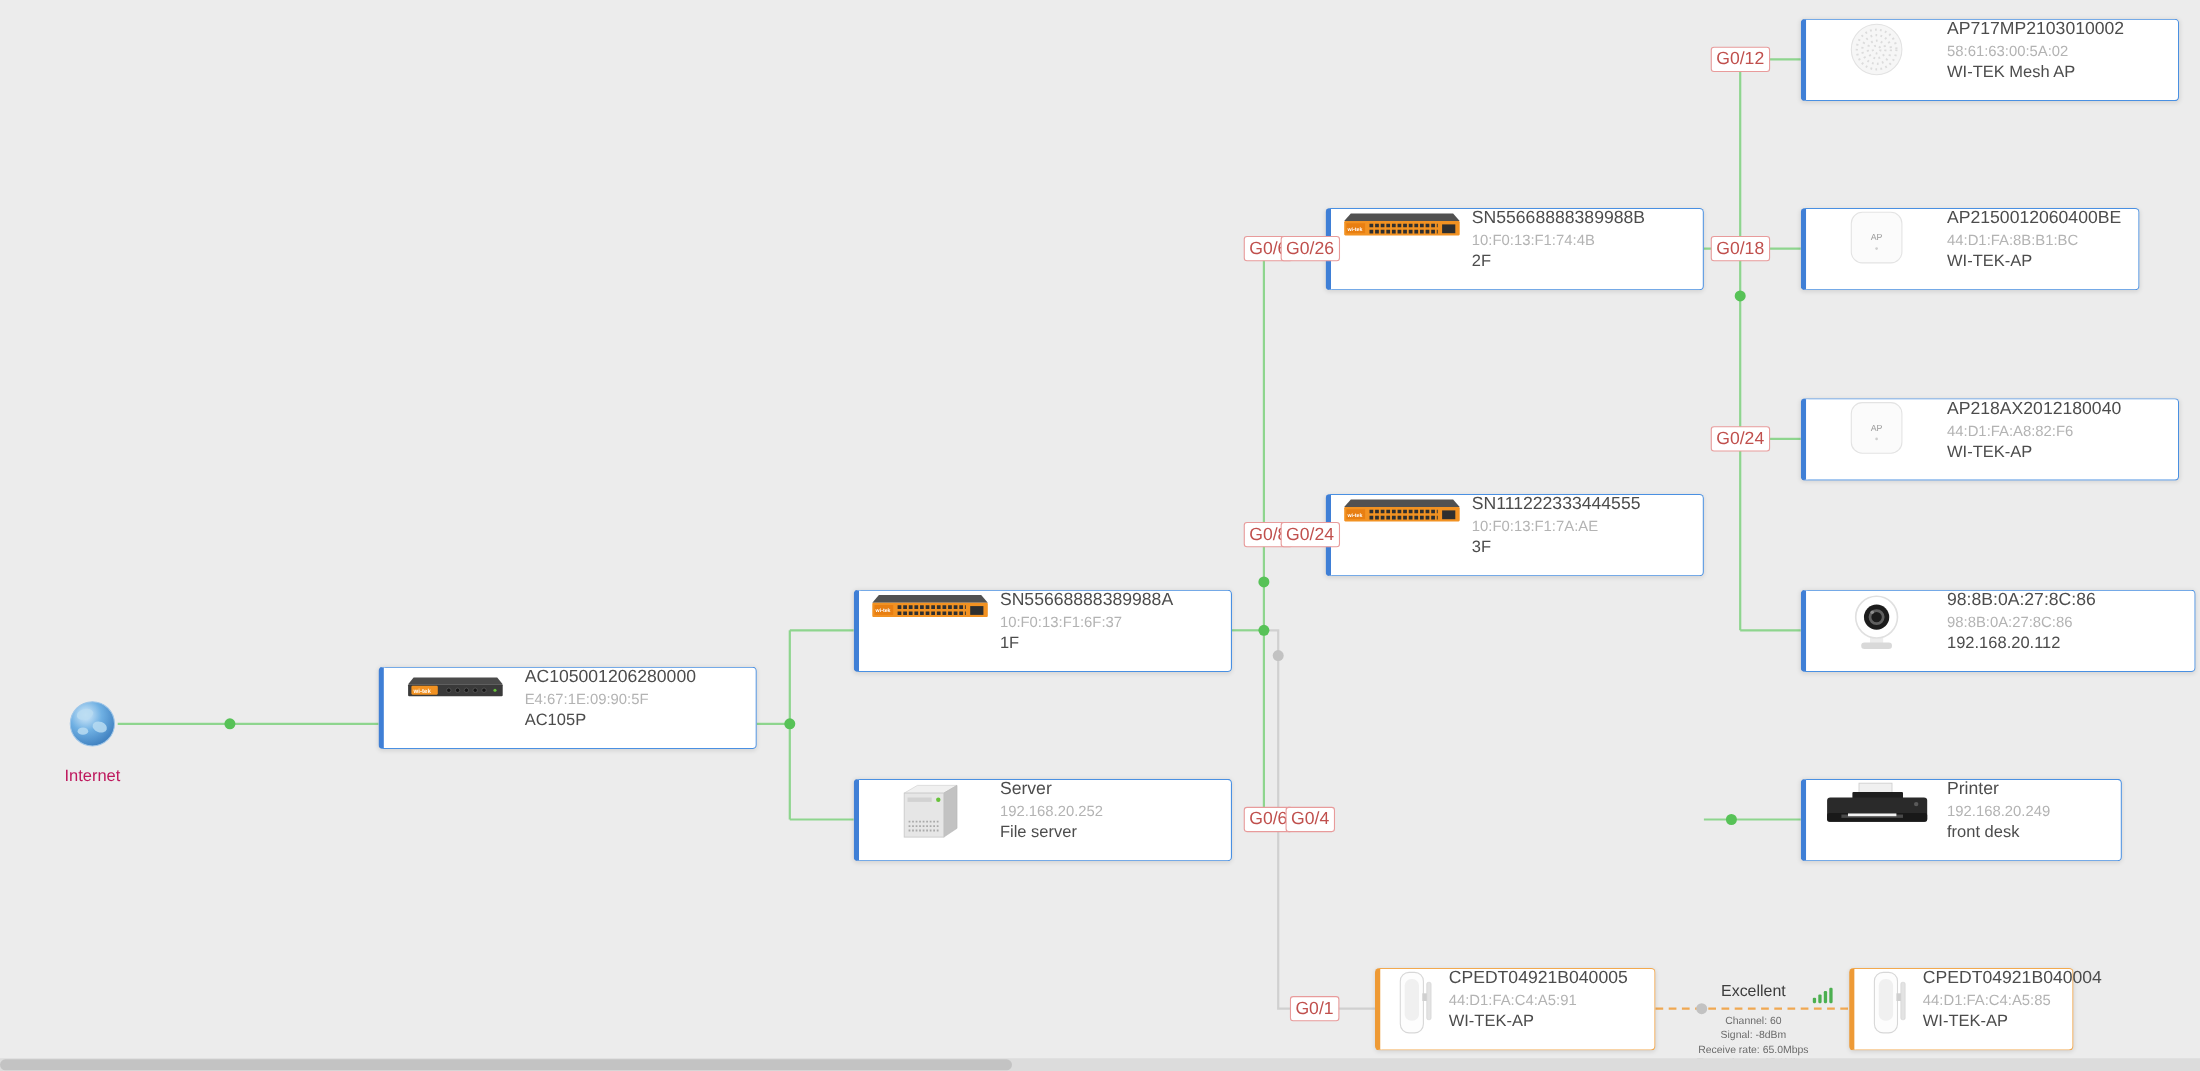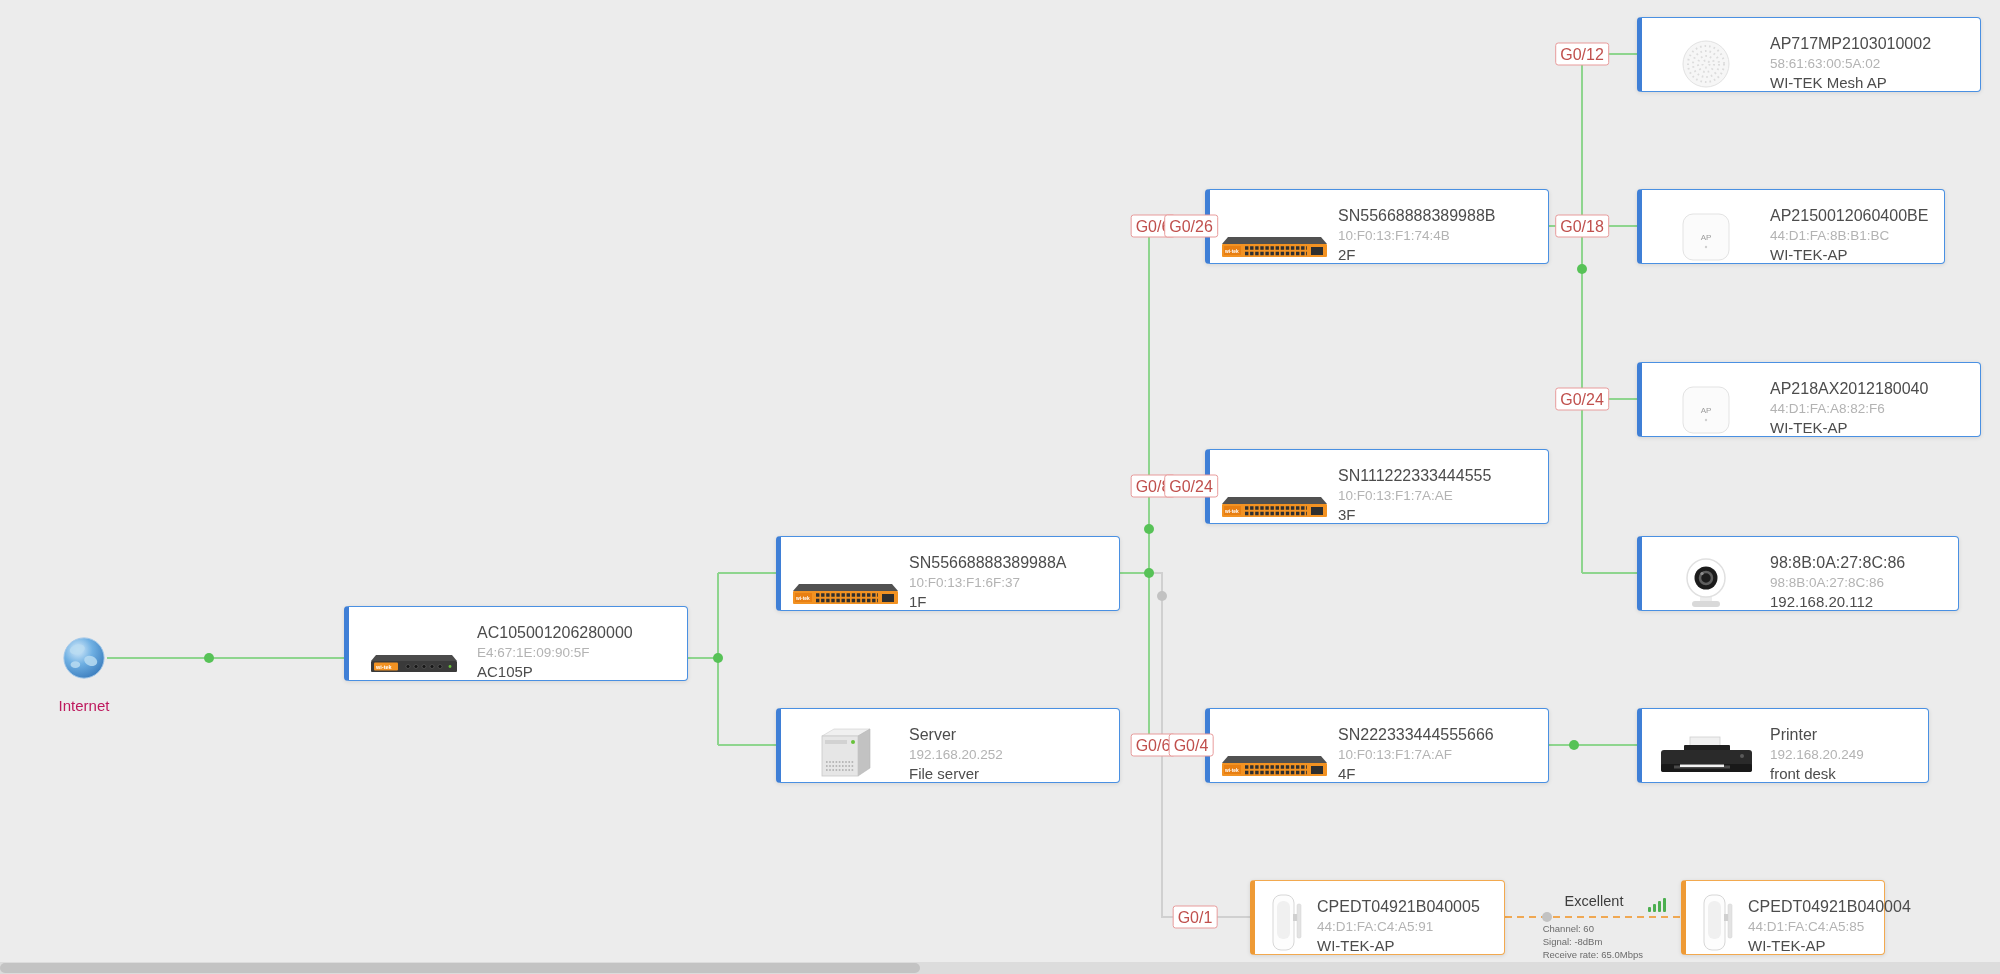--- a/index.html
+++ b/index.html
@@ -1,40 +1,40 @@
 <!DOCTYPE html>
 <html><head>
 <meta charset="utf-8">
 <style>
   *{box-sizing:border-box;margin:0;padding:0}
   html,body{background:#e9e9e9}
   body{font-family:"Liberation Sans",sans-serif}
   .canvas{position:relative;width:2000px;height:974px;background:#ececec;overflow:hidden}
   .links{position:absolute;left:0;top:0;z-index:1}
   .node{position:absolute;height:75px;background:#fff;border:1px solid #4a90e2;border-left:5px solid #3f7fd6;
-        border-radius:4px;box-shadow:0 1px 4px rgba(0,0,0,.10);display:flex;align-items:flex-end;z-index:3;cursor:pointer}
+        border-radius:4px;box-shadow:0 1px 4px rgba(0,0,0,.10);display:flex;align-items:flex-start;z-index:3;cursor:pointer}
   .node--cpe{border-color:#f2a94f;border-left-color:#ee9a35}
   .node-img{width:128px;flex:0 0 auto;display:flex;justify-content:center;align-items:center}
   .node--cpe .node-img{width:62px}
   .node-text{display:flex;flex-direction:column;gap:3px;min-width:0;padding-right:8px}
   .t1{font-size:16px;color:#4c4c4c;white-space:nowrap}
   .t2{font-size:13.5px;color:#b3b3b3;white-space:nowrap}
   .t3{font-size:15px;color:#4c4c4c;white-space:nowrap}
   .port{position:absolute;transform:translate(-50%,-50%);background:#fff;border:1px solid #e89b9b;color:#c0504d;
         font-size:16px;line-height:1;padding:2.5px 4px;border-radius:3px;white-space:nowrap;z-index:4}
   .internet-icon{position:absolute;left:61px;top:635px;z-index:3}
   .internet-label{position:absolute;left:34px;top:697px;width:100px;text-align:center;font-size:15px;color:#be185d;z-index:3}
   .wl-quality{position:absolute;left:1594px;top:893px;transform:translateX(-50%);font-size:14.5px;color:#3d3d3d;z-index:4}
   .wl-bars{position:absolute;left:1648px;top:897px;height:15px;display:flex;align-items:flex-end;gap:2px;z-index:4}
   .wl-bars i{display:block;width:3px;background:#4caf50;border-radius:1px}
   .wl-bars i:nth-child(1){height:5px}
   .wl-bars i:nth-child(2){height:8px}
   .wl-bars i:nth-child(3){height:11px}
   .wl-bars i:nth-child(4){height:14px}
-  .wl-details{position:absolute;left:1594px;top:923px;transform:translateX(-50%);
+  .wl-details{position:absolute;left:1594px;top:923px;transform:translateX(-50%);text-align:center;
               font-size:9.5px;line-height:1.35;color:#6b6b6b;white-space:nowrap;z-index:4}
   .hscroll{position:absolute;left:0;bottom:0;width:2000px;height:12px;background:#dcdcdc;z-index:5}
   .hscroll .thumb{position:absolute;left:0;top:1px;width:920px;height:10px;border-radius:5px;background:#c3c3c3}
 </style>
 </head>
 <body>
 
 <svg style="position:absolute;width:0;height:0" aria-hidden="true">
   <defs>
     <radialGradient id="gGlobe" cx="0.35" cy="0.3" r="0.9">
@@ -236,32 +236,20 @@
           <use href="#ic-switch"></use>
         </svg>
       </div>
     <div class="node-text">
       <div class="t1">SN111222333444555</div>
       <div class="t2">10:F0:13:F1:7A:AE</div>
       <div class="t3">3F</div>
     </div>
   </div>
 
-  <div class="node" style="left:1205px;top:708px;width:344px">
-    <div class="node-img">
-        <svg width="115" height="30">
-          <use href="#ic-switch"></use>
-        </svg>
-      </div>
-    <div class="node-text">
-      <div class="t1">SN222333444555666</div>
-      <div class="t2">10:F0:13:F1:7A:AF</div>
-      <div class="t3">4F</div>
-    </div>
-  </div>
 
   <div class="node" style="left:1637px;top:17px;width:344px">
     <div class="node-img">
         <svg width="54" height="54">
           <use href="#ic-mesh"></use>
         </svg>
       </div>
     <div class="node-text">
       <div class="t1">AP717MP2103010002</div>
       <div class="t2">58:61:63:00:5A:02</div>
@@ -288,21 +276,21 @@
           <use href="#ic-ap"></use>
         </svg>
       </div>
     <div class="node-text">
       <div class="t1">AP218AX2012180040</div>
       <div class="t2">44:D1:FA:A8:82:F6</div>
       <div class="t3">WI-TEK-AP</div>
     </div>
   </div>
 
-  <div class="node" style="left:1637px;top:536px;width:322px">
+  <div class="node" style="left:1637px;top:536px;width:359px">
     <div class="node-img">
         <svg width="56" height="56">
           <use href="#ic-camera"></use>
         </svg>
       </div>
     <div class="node-text">
       <div class="t1">98:8B:0A:27:8C:86</div>
       <div class="t2">98:8B:0A:27:8C:86</div>
       <div class="t3">192.168.20.112</div>
     </div>

